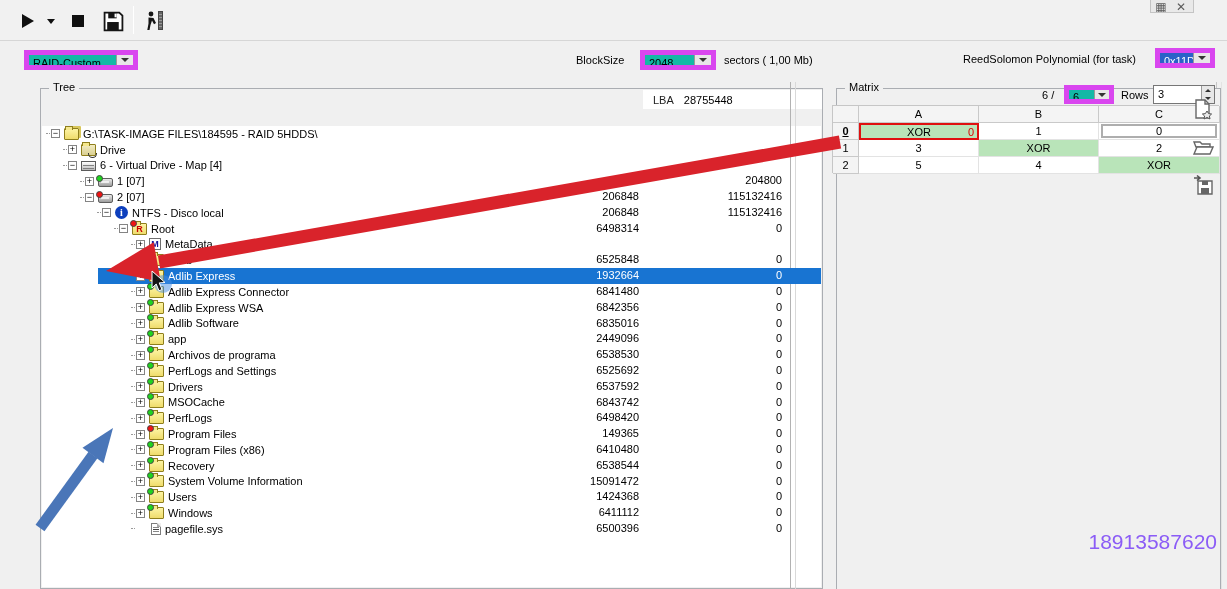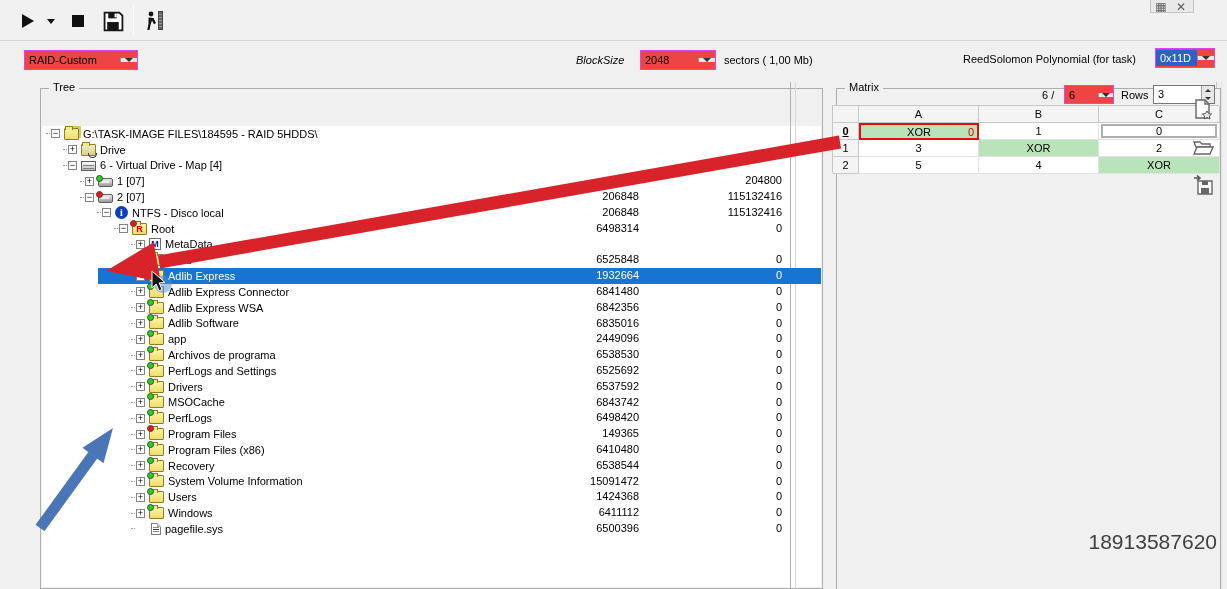--- a/index.html
+++ b/index.html
@@ -12,21 +12,21 @@
   .tri-play { width:0; height:0; border-left:12px solid #101010; border-top:7px solid transparent; border-bottom:7px solid transparent; }
   .tri-down { width:0; height:0; border-top:5px solid #101010; border-left:4px solid transparent; border-right:4px solid transparent; }
   .sq-stop { width:12px; height:12px; background:#101010; }
   .tsep { position:absolute; left:133px; top:6px; width:1px; height:28px; background:#c9c9c9; border-right:1px solid #fff; }
 
   .win-partial { position:absolute; left:1150px; top:0; width:44px; height:13px; background:#e9e9e9; border:1px solid #c4c4c4; border-top:none; overflow:hidden; display:flex; }
   .win-partial span { width:20px; text-align:center; font-size:12px; line-height:14px; color:#5a5a5a; }
 
   
   .lbl { position:absolute; white-space:nowrap; }
-  .combo { position:absolute; border:1px solid #d946ef; background:#ef4444; display:flex; height:20px;align-items:center; }
+  .combo { position:absolute; border:5px solid #d946ef; background:#14b8a6; display:flex; height:20px; }
   .combo .val { flex:1; padding:2px 4px; overflow:hidden; white-space:nowrap; }
   .combo .cbtn { width:17px; background:#e7e7e7; border-left:1px solid #9a9a9a; display:flex; align-items:center; justify-content:center; }
   .combo .cbtn i { width:0; height:0; border-top:4px solid #333; border-left:4px solid transparent; border-right:4px solid transparent; }
   .val.hl { background:#2a62c8; color:#fff; }
 
   
   .gbox { position:absolute; border:1px solid #aaadb2;margin-left:36px; }
   .gbox > .gtitle { position:absolute; top:-8px; left:8px; background:#f0f0f0; padding:0 4px; }
 
   
@@ -91,21 +91,21 @@
   .mcell.selred { border:2px solid #e01010; }
   .mcell .badge { position:absolute; right:3px; color:#dd0000; }
   .mcell .editor { position:absolute; left:2px; right:2px; top:1px; bottom:1px; border:2px solid #aeaeae; background:#fff; display:flex; align-items:center; justify-content:center; }
 
   .side-btn { position:absolute; left:1190px; width:26px; height:26px; display:flex; align-items:center; justify-content:center; }
 
   
   #overlay { position:absolute; left:0; top:0; width:1227px; height:589px; pointer-events:none; z-index:50; }
   .watermark { position:absolute; right:10px; top:530px; text-align:right; z-index:60; pointer-events:none; line-height:1.1; }
   .watermark .w1 { font-size:25px; letter-spacing:2px; color:#a49db2; font-weight:bold; }
-  .watermark .w2 { font-size:21px; color:#404040; }
+  .watermark .w2 { font-size:21px; color:#8b5cf6; }
 </style>
 </head>
 <body>
 
 <div class="toolbar">
   <div class="tbtn" style="left:16px;width:24px;">
       <span class="tri-play"></span>
     </div>
   <div class="tbtn" style="left:44px;width:14px;">
       <span class="tri-down"></span>
@@ -138,39 +138,43 @@
   <span>✕</span>
 </div>
 
 <div class="combo" style="left:24px;top:50px;width:114px;">
   <span class="val">RAID-Custom</span>
   <span class="cbtn">
       <i></i>
     </span>
 </div>
 
-<span class="lbl" style="left:576px;top:54px;font-style:italic;">BlockSize</span>
+<span class="lbl" style="left:576px;top:54px;">BlockSize</span>
 <div class="combo" style="left:640px;top:50px;width:76px;">
   <span class="val">2048</span>
   <span class="cbtn">
       <i></i>
     </span>
 </div>
 <span class="lbl" style="left:724px;top:54px;">sectors ( 1,00 Mb)</span>
 
 <span class="lbl" style="left:963px;top:53px;">ReedSolomon Polynomial (for task)</span>
 <div class="combo" style="left:1155px;top:48px;width:60px;">
   <span class="val hl">0x11D</span>
   <span class="cbtn">
       <i></i>
     </span>
 </div>
 
 <div class="gbox" id="treebox">
   <span class="gtitle">Tree</span>
+  <div class="lba-field">
+    <span class="l">LBA</span>
+    <span>28755448</span>
+  </div>
   <div id="treelist">
       <div class="trow" style="top: 0px;">
         <span class="ind" style="width:4px"></span>
         <span class="conn"></span>
         <span class="exp">−</span>
         <span class="ticon i-stack"></span>
         <span class="tlabel">G:\TASK-IMAGE FILES\184595 - RAID 5HDDS\</span>
         <span class="tstart"></span>
         <span class="tsize"></span>
       </div>

